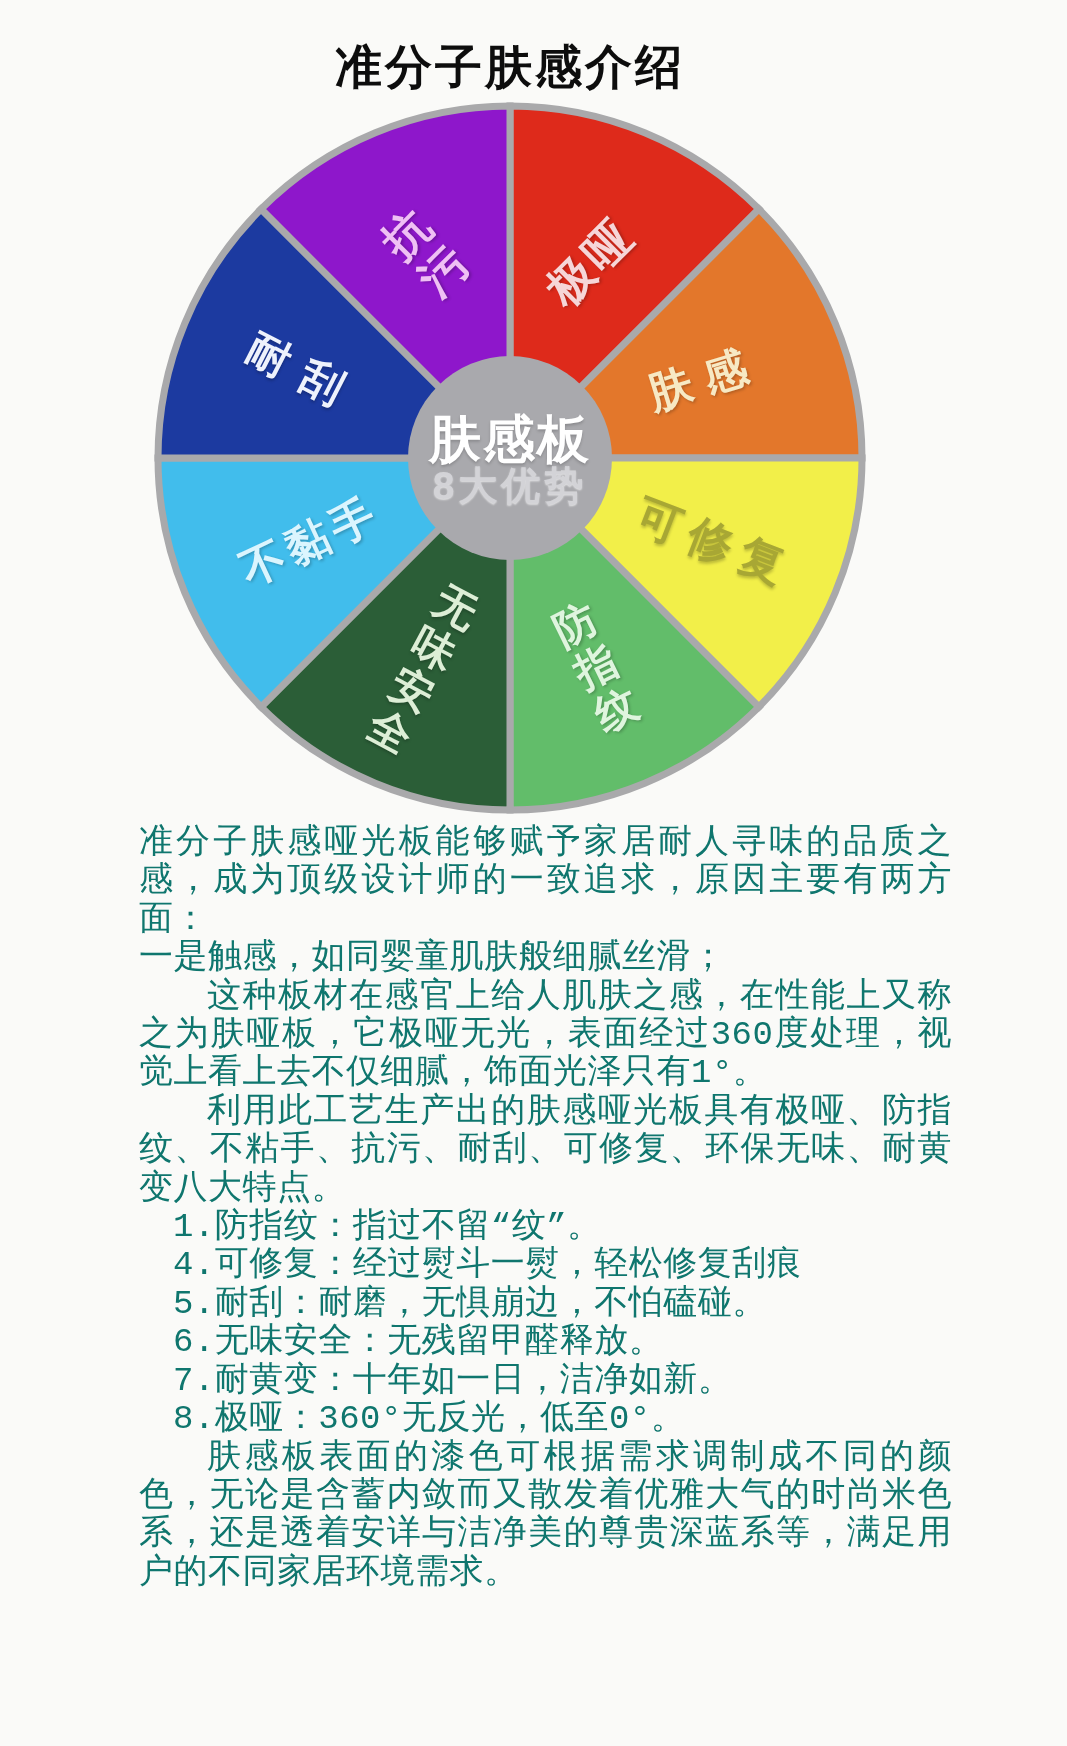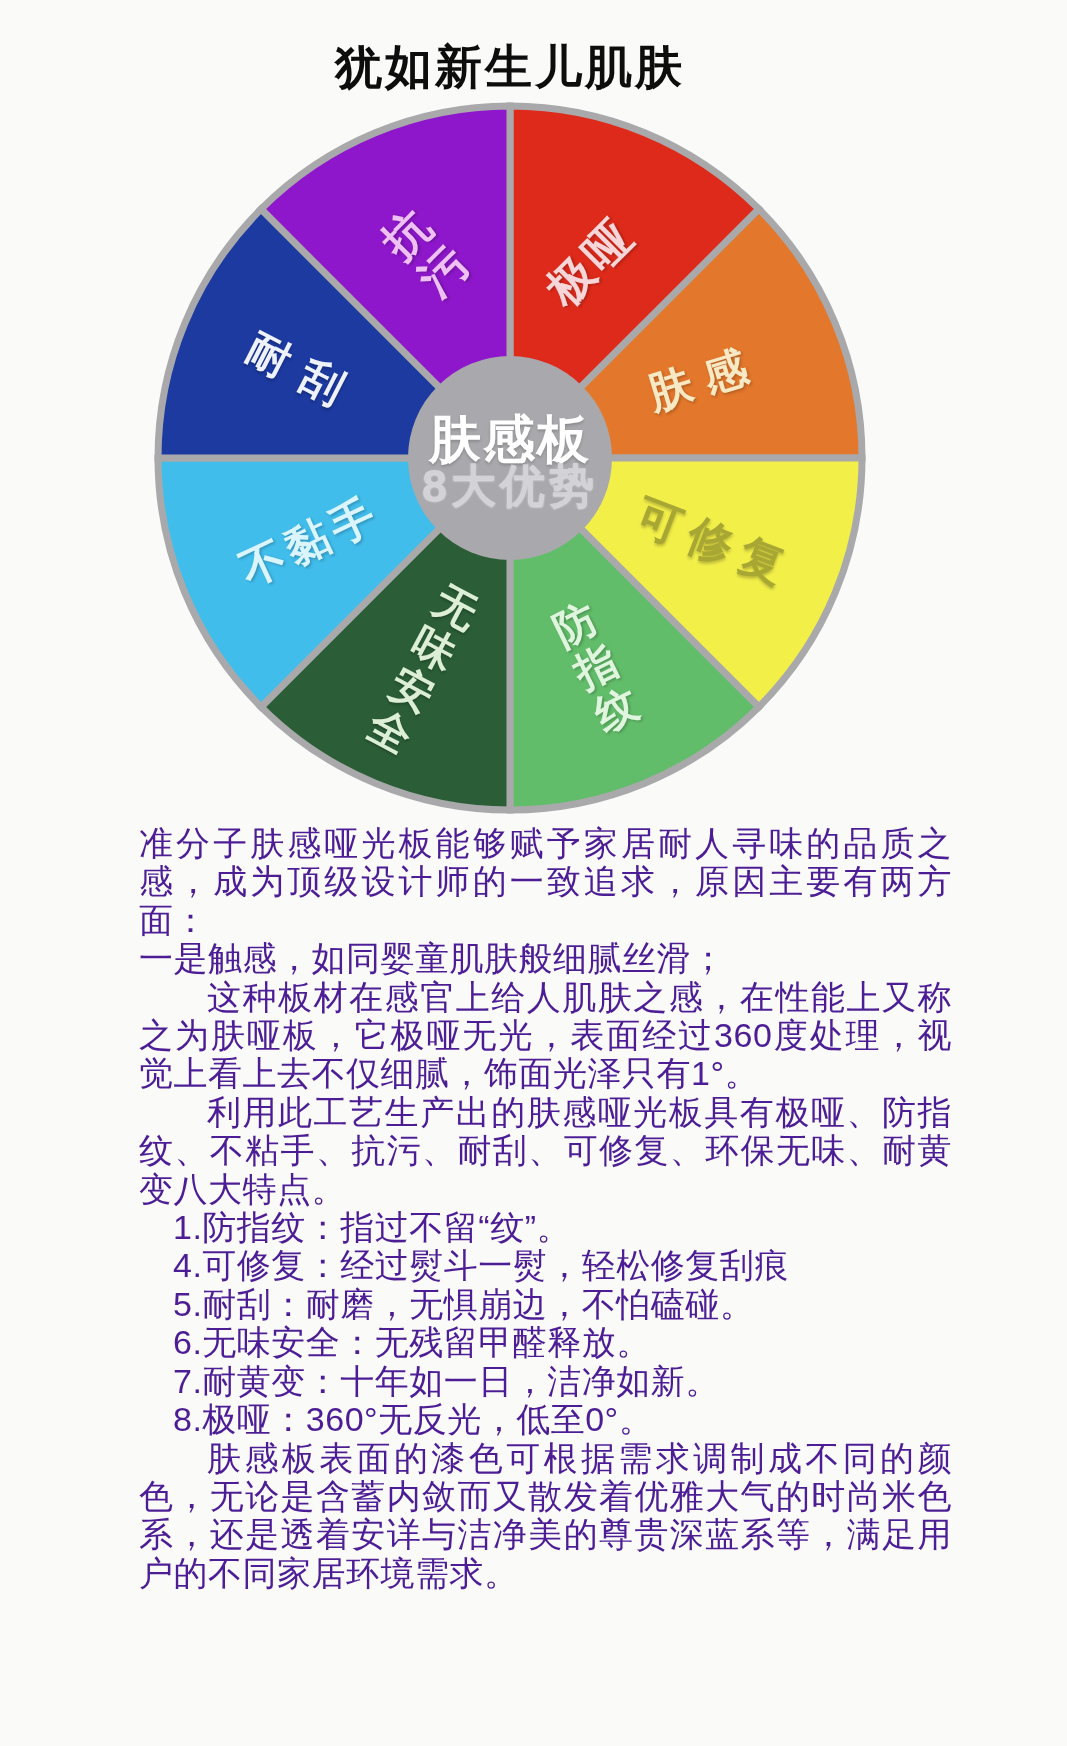--- a/index.html
+++ b/index.html
@@ -50,49 +50,49 @@
     top:342px;
     font-size:52px;
     font-weight:700;
     color:#ffffff;
     letter-spacing:2px;
     text-shadow:0 2px 3px rgba(0,0,0,0.18);
     text-align:center;
   }
   .center-subtitle{
     top:388px;
-    font-size:45px;
+    font-size:39px;
     font-weight:700;
     color:#d3d3d7;
     letter-spacing:4px;
     text-shadow:0 1px 2px rgba(255,255,255,0.7);
   }
   .body-text{
     position:absolute;
     left:139px;top:824px;
     width:813px;
     font-size:34px;
     line-height:38.4px;
-    color:#4c1d95;
-    font-family:Liberation Sans, sans-serif;
+    color:#0f766e;
+    font-family:Liberation Mono, monospace;
     letter-spacing:0.5px;
   }
   .body-text p{
     margin:0;
     text-align:justify;
     text-justify:inter-ideograph;
   }
   .indent-0{text-indent:0;}
   .indent-1{text-indent:1em;}
   .indent-2{text-indent:2em;}
 </style>
 </head>
 <body>
 
-<div class="page-title">犹如新生儿肌肤</div>
+<div class="page-title">准分子肤感介绍</div>
 
 <div class="wheel">
   <svg id="wheel-svg" width="720" height="720" viewBox="0 0 720 720">
       <path d="M360,360 L360,8 A352,352 0 0 1 608.9015869776647,111.09841302233531 Z" fill="#de2a1b" stroke="#a9a9ab" stroke-width="7"></path>
       <path d="M360,360 L608.9015869776647,111.09841302233531 A352,352 0 0 1 712,360 Z" fill="#e3772b" stroke="#a9a9ab" stroke-width="7"></path>
       <path d="M360,360 L712,360 A352,352 0 0 1 608.9015869776647,608.9015869776647 Z" fill="#f2ef49" stroke="#a9a9ab" stroke-width="7"></path>
       <path d="M360,360 L608.9015869776647,608.9015869776647 A352,352 0 0 1 360,712 Z" fill="#62bd6a" stroke="#a9a9ab" stroke-width="7"></path>
       <path d="M360,360 L360,712 A352,352 0 0 1 111.09841302233531,608.9015869776647 Z" fill="#2b5e37" stroke="#a9a9ab" stroke-width="7"></path>
       <path d="M360,360 L111.09841302233531,608.9015869776647 A352,352 0 0 1 8,360.00000000000006 Z" fill="#41bdec" stroke="#a9a9ab" stroke-width="7"></path>
       <path d="M360,360 L8,360.00000000000006 A352,352 0 0 1 111.09841302233522,111.09841302233531 Z" fill="#1c3aa0" stroke="#a9a9ab" stroke-width="7"></path>

